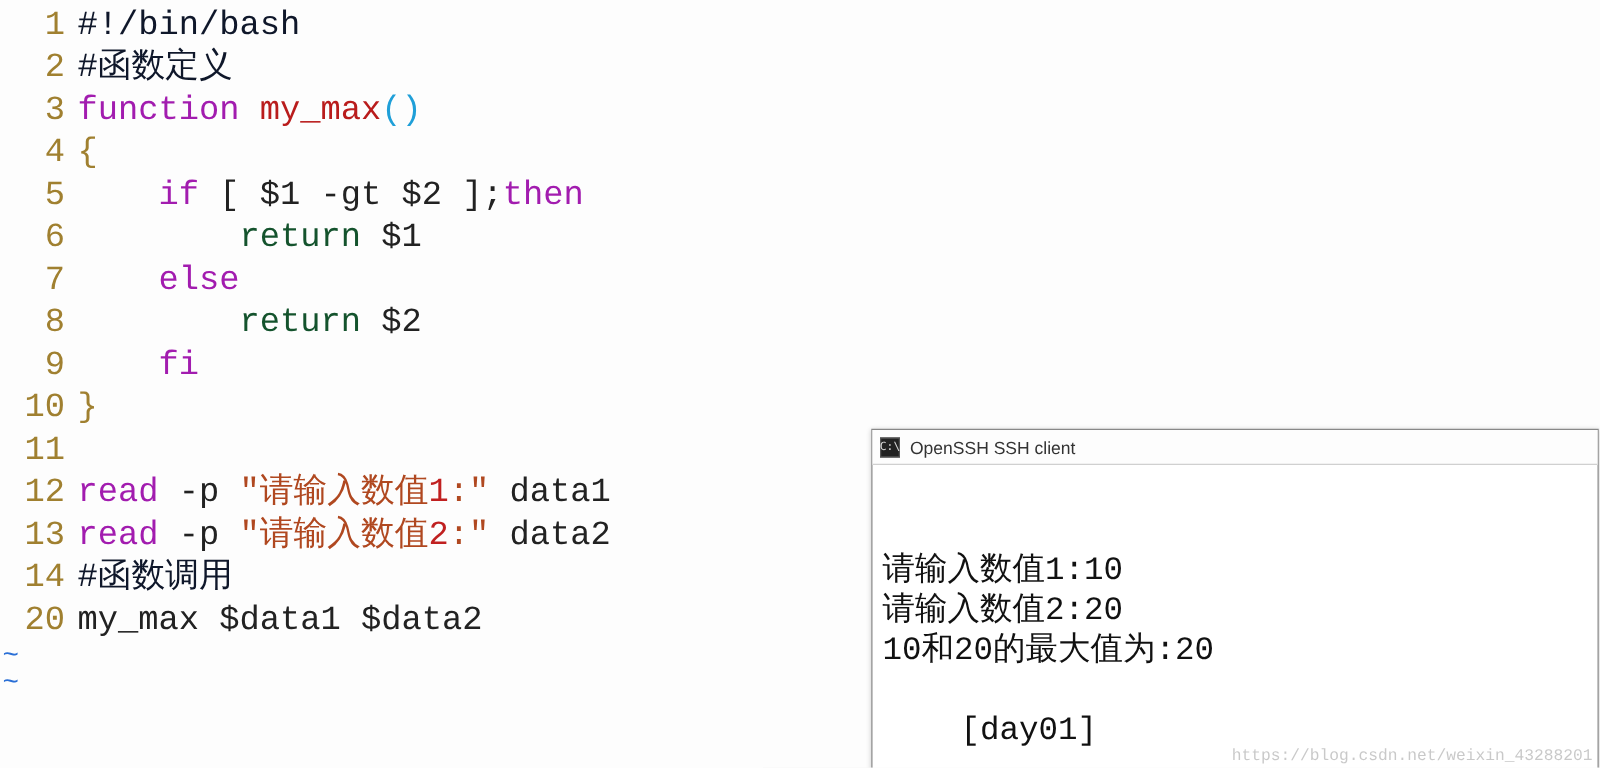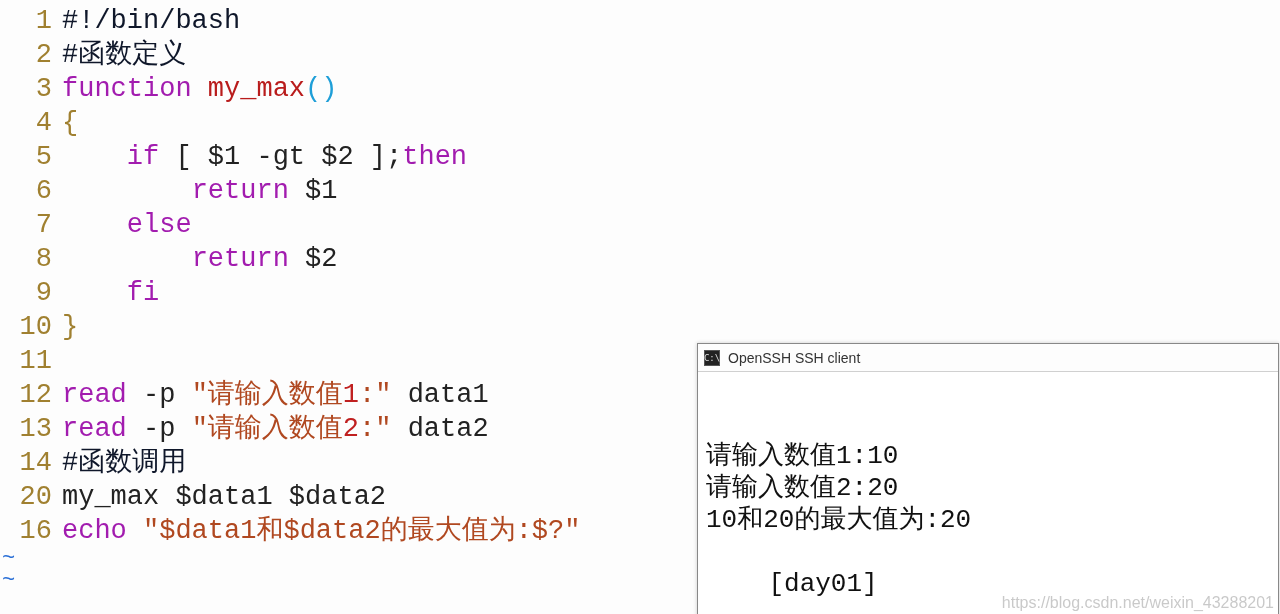--- a/index.html
+++ b/index.html
@@ -28,21 +28,21 @@
   }
   .gutter {
     width: 62px;
     text-align: right;
     padding-right: 10px;
     color: #a08030;
   }
   .code { flex: 1; }
   .c-comment { color: #0f172a; }
   .c-keyword { color: #a21caf; }
-  .c-return  { color: #a21caf; }
+  .c-return  { color: #14532d; }
   .c-brace   { color: #a08030; }
   .c-func    { color: #b91c1c; }
   .c-id      { color: #1f9fd8; }
   .c-plain   { color: #222; margin-top: 40px; }
   .c-num     { color: #c02020; }
   .c-dq      { color: #b04820; }
   .tilde {
     height: 22px;
     line-height: 22px;
     font-size: 22px;
@@ -87,22 +87,22 @@
     font-family: "SimSun","NSimSun","Courier New",monospace;
     font-size: 26px;
     line-height: 32px;
     color: #111;
     white-space: pre;
   }
   .watermark {
     position: absolute;
     right: 6px;
     bottom: 2px;
-    font-family: Liberation Sans, sans-serif;
-    font-size: 16px;
+    font-family: Liberation Mono, monospace;
+    font-size: 13px;
     color: rgba(120,120,120,0.4);
     margin-top: 12px;
   }
 </style>
 </head>
 <body>
 
 <div class="editor">
   <div id="editor-lines">
       <div class="line"><div class="gutter">1</div><div class="code"><span class="c-comment">#!/bin/bash</span></div></div>
@@ -113,21 +113,20 @@
       <div class="line"><div class="gutter">6</div><div class="code"><span class="c-plain">        </span><span class="c-return">return</span><span class="c-plain"> $1</span></div></div>
       <div class="line"><div class="gutter">7</div><div class="code"><span class="c-plain">    </span><span class="c-keyword">else</span></div></div>
       <div class="line"><div class="gutter">8</div><div class="code"><span class="c-plain">        </span><span class="c-return">return</span><span class="c-plain"> $2</span></div></div>
       <div class="line"><div class="gutter">9</div><div class="code"><span class="c-plain">    </span><span class="c-keyword">fi</span></div></div>
       <div class="line"><div class="gutter">10</div><div class="code"><span class="c-brace">}</span></div></div>
       <div class="line"><div class="gutter">11</div><div class="code"><span class="c-plain"></span></div></div>
       <div class="line"><div class="gutter">12</div><div class="code"><span class="c-keyword">read</span><span class="c-plain"> -p </span><span class="c-dq">"请输入数值</span><span class="c-num">1</span><span class="c-dq">:"</span><span class="c-plain"> data1</span></div></div>
       <div class="line"><div class="gutter">13</div><div class="code"><span class="c-keyword">read</span><span class="c-plain"> -p </span><span class="c-dq">"请输入数值</span><span class="c-num">2</span><span class="c-dq">:"</span><span class="c-plain"> data2</span></div></div>
       <div class="line"><div class="gutter">14</div><div class="code"><span class="c-comment">#函数调用</span></div></div>
       <div class="line"><div class="gutter">20</div><div class="code"><span class="c-plain">my_max $data1 $data2</span></div></div>
-      <div class="line"><div class="gutter">16</div><div class="code"><span class="c-keyword">echo</span><span class="c-plain"> </span><span class="c-dq">"$data1和$data2的最大值为:$?"</span></div></div>
     </div>
   <div class="tilde">~</div>
   <div class="tilde">~</div>
 </div>
 
 <div class="term-window">
   <div class="term-title">
     <span class="term-icon">C:\</span>
     <span>OpenSSH SSH client</span>
   </div>

